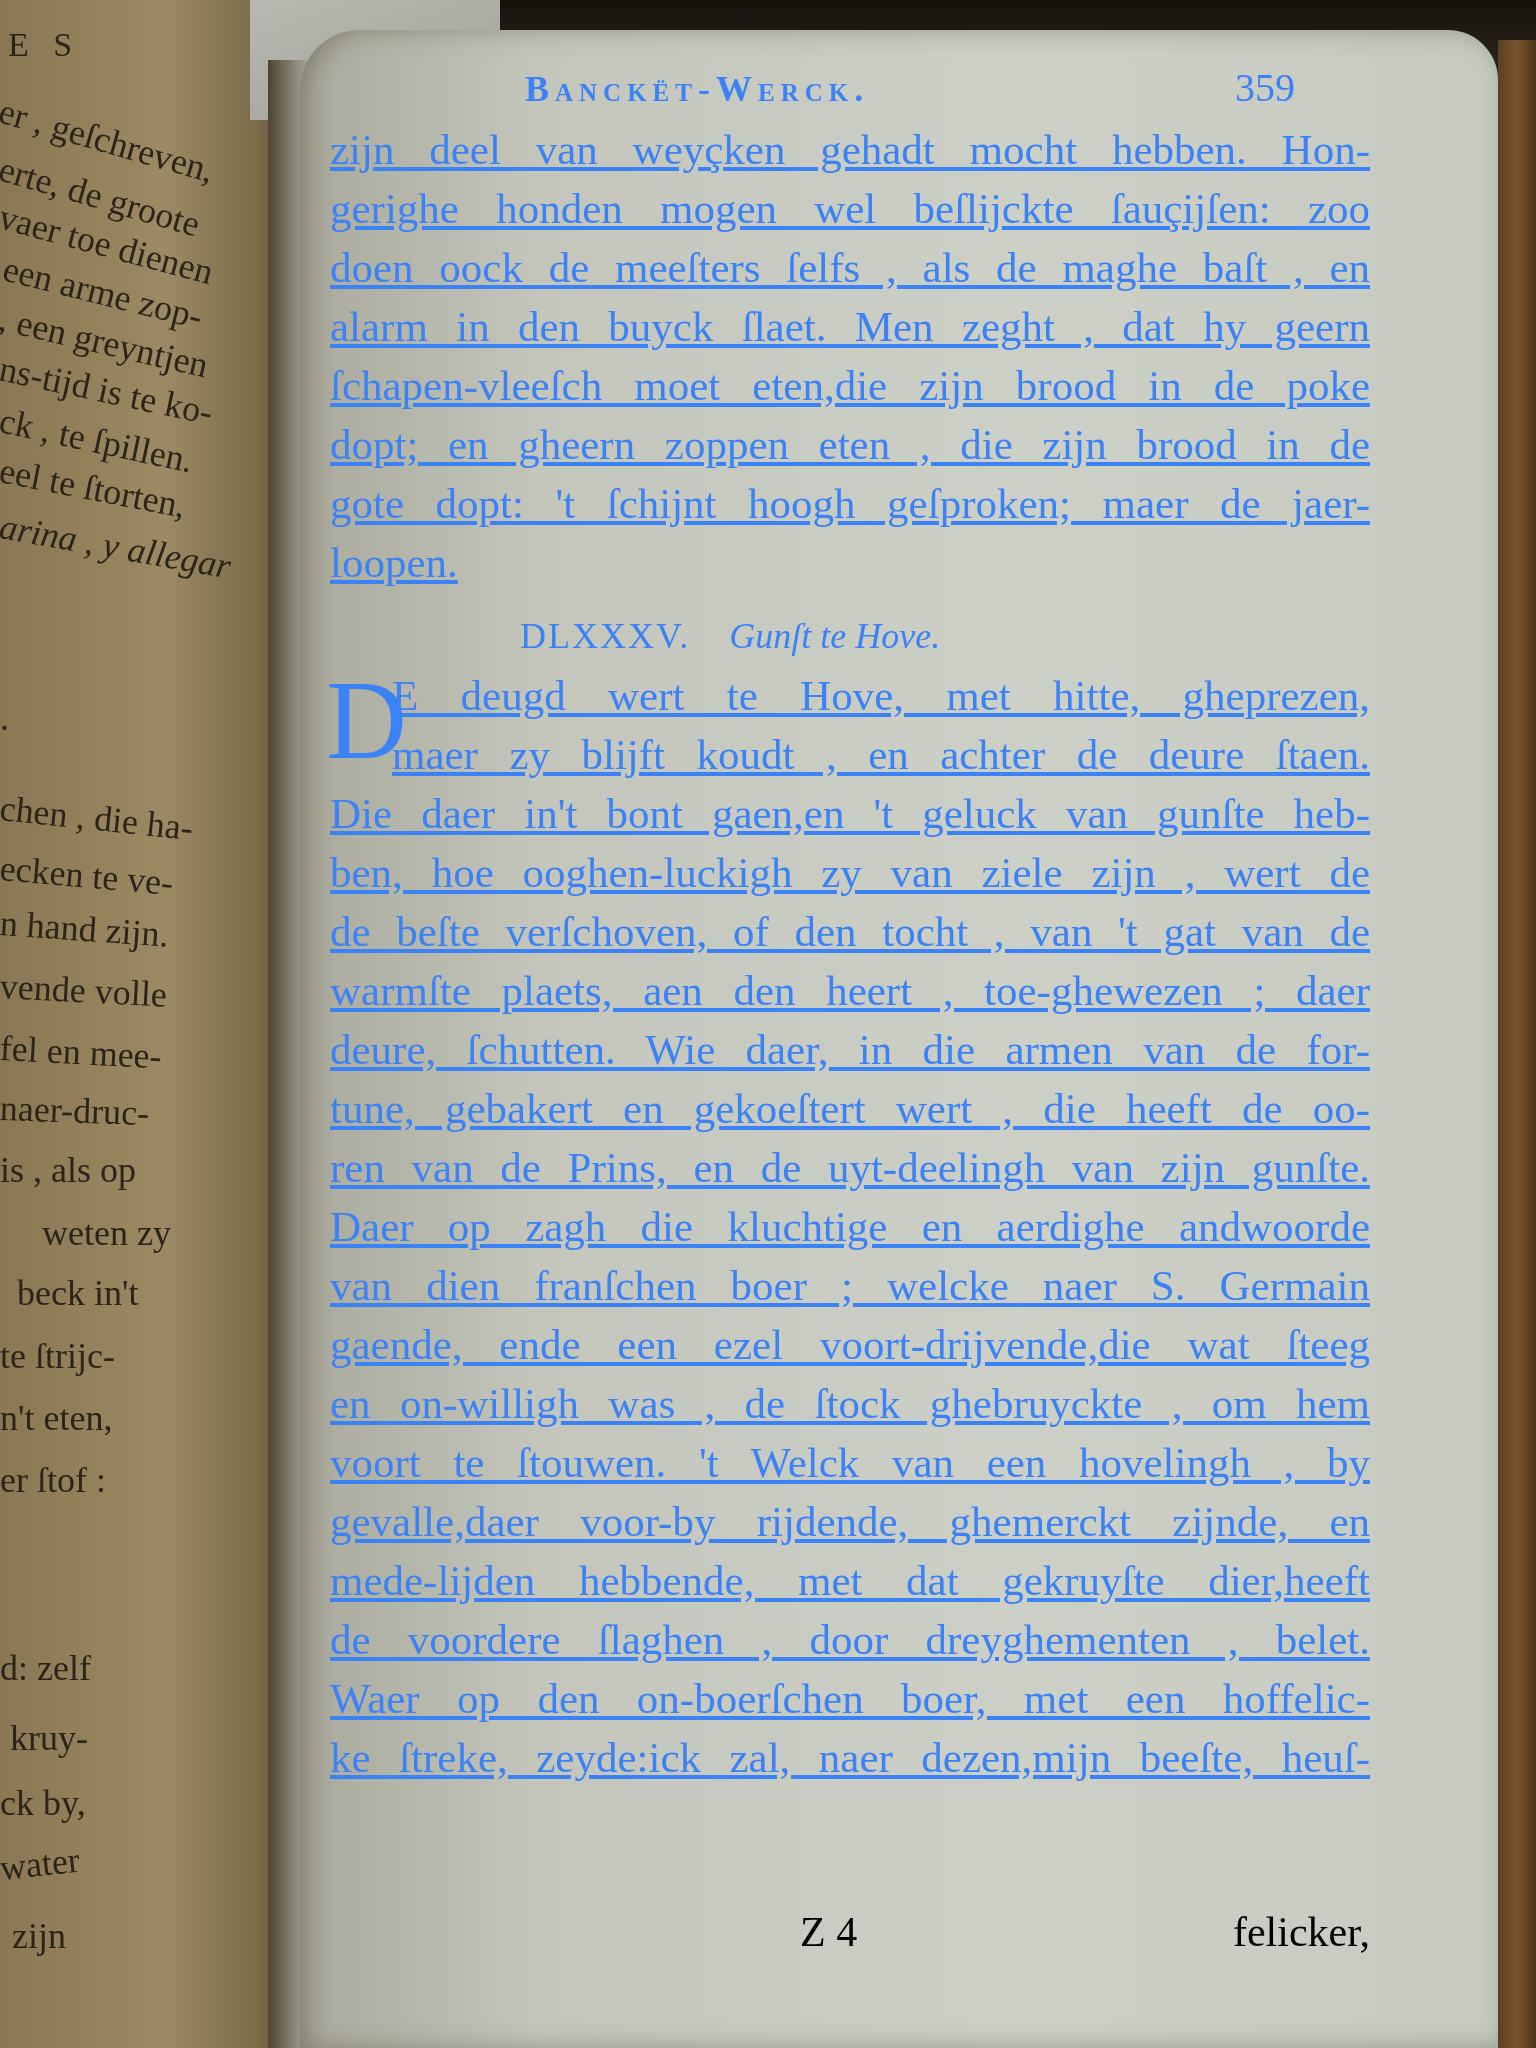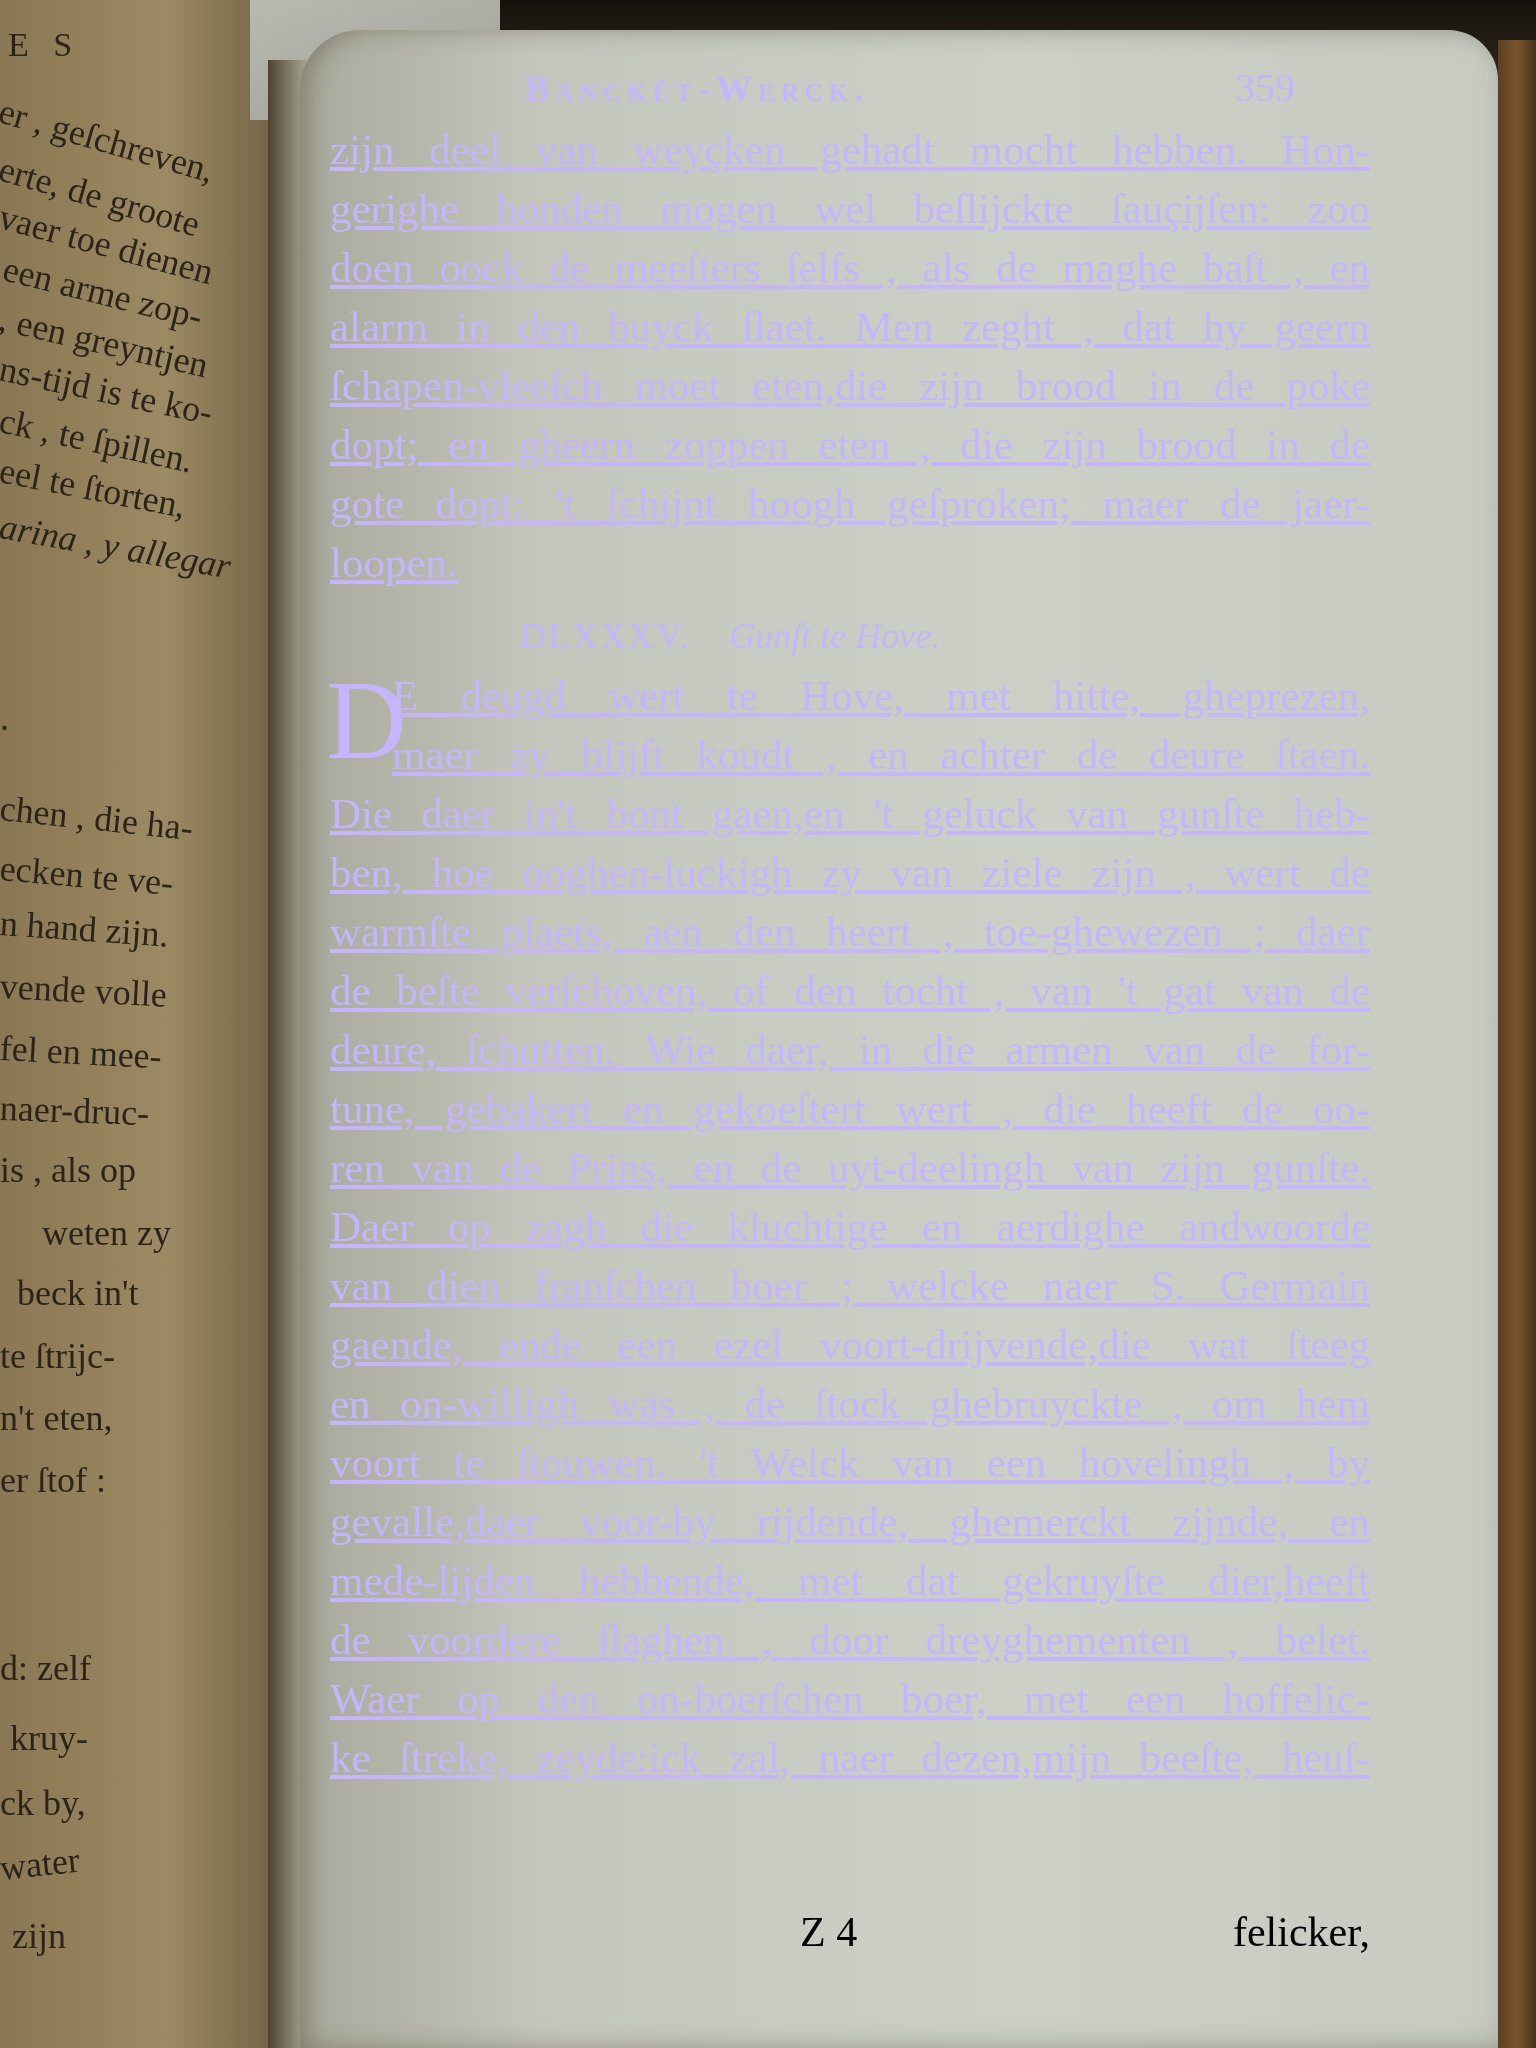--- a/index.html
+++ b/index.html
@@ -38,21 +38,21 @@
     }
     
     .right-page {
       position: absolute; left: 300px; top: 30px; width: 1198px; height: 2018px;
       background: linear-gradient(90deg, #a9a99c 0%, #c4c6bc 20%, #ccd0c7 60%, #c6cac1 100%);
       border-radius: 60px 50px 0 0;
       box-shadow: inset 8px 0 24px rgba(60,50,30,0.35);
     }
     .text-col {
       position: absolute; left: 330px; top: 60px; width: 1040px;
-      color: #c4b5fd;
+      color: #3b82f6;
     }
     .running-head {
       position: relative; height: 60px;
     }
     .running-title {
       position: absolute; left: 195px; top: 8px;
       font-size: 36px; letter-spacing: 6px; font-variant: small-caps;
       font-weight: bold;
     }
     .page-number {
@@ -143,22 +143,22 @@
     <span class="num">DLXXXV.</span>
     <span>Gunſt te Hove.</span>
   </div>
 
   <div class="drop-para">
     <span class="drop-cap">D</span>
     <div class="line indent">E deugd wert te Hove, met hitte, gheprezen,</div>
     <div class="line indent">maer zy blijft koudt , en achter de deure ſtaen.</div>
     <div class="line">Die daer in't bont gaen,en 't geluck van gunſte heb-</div>
     <div class="line">ben, hoe ooghen-luckigh zy van ziele zijn , wert de</div>
+    <div class="line">de beſte verſchoven, of den tocht , van 't gat van de</div>
     <div class="line">warmſte plaets, aen den heert , toe-ghewezen ; daer</div>
-    <div class="line">de beſte verſchoven, of den tocht , van 't gat van de</div>
     <div class="line">deure, ſchutten. Wie daer, in die armen van de for-</div>
     <div class="line">tune, gebakert en gekoeſtert wert , die heeft de oo-</div>
     <div class="line">ren van de Prins, en de uyt-deelingh van zijn gunſte.</div>
     <div class="line">Daer op zagh die kluchtige en aerdighe andwoorde</div>
     <div class="line">van dien franſchen boer ; welcke naer S. Germain</div>
     <div class="line">gaende, ende een ezel voort-drijvende,die wat ſteeg</div>
     <div class="line">en on-willigh was , de ſtock ghebruyckte , om hem</div>
     <div class="line">voort te ſtouwen. 't Welck van een hovelingh , by</div>
     <div class="line">gevalle,daer voor-by rijdende, ghemerckt zijnde, en</div>
     <div class="line">mede-lijden hebbende, met dat gekruyſte dier,heeft</div>

